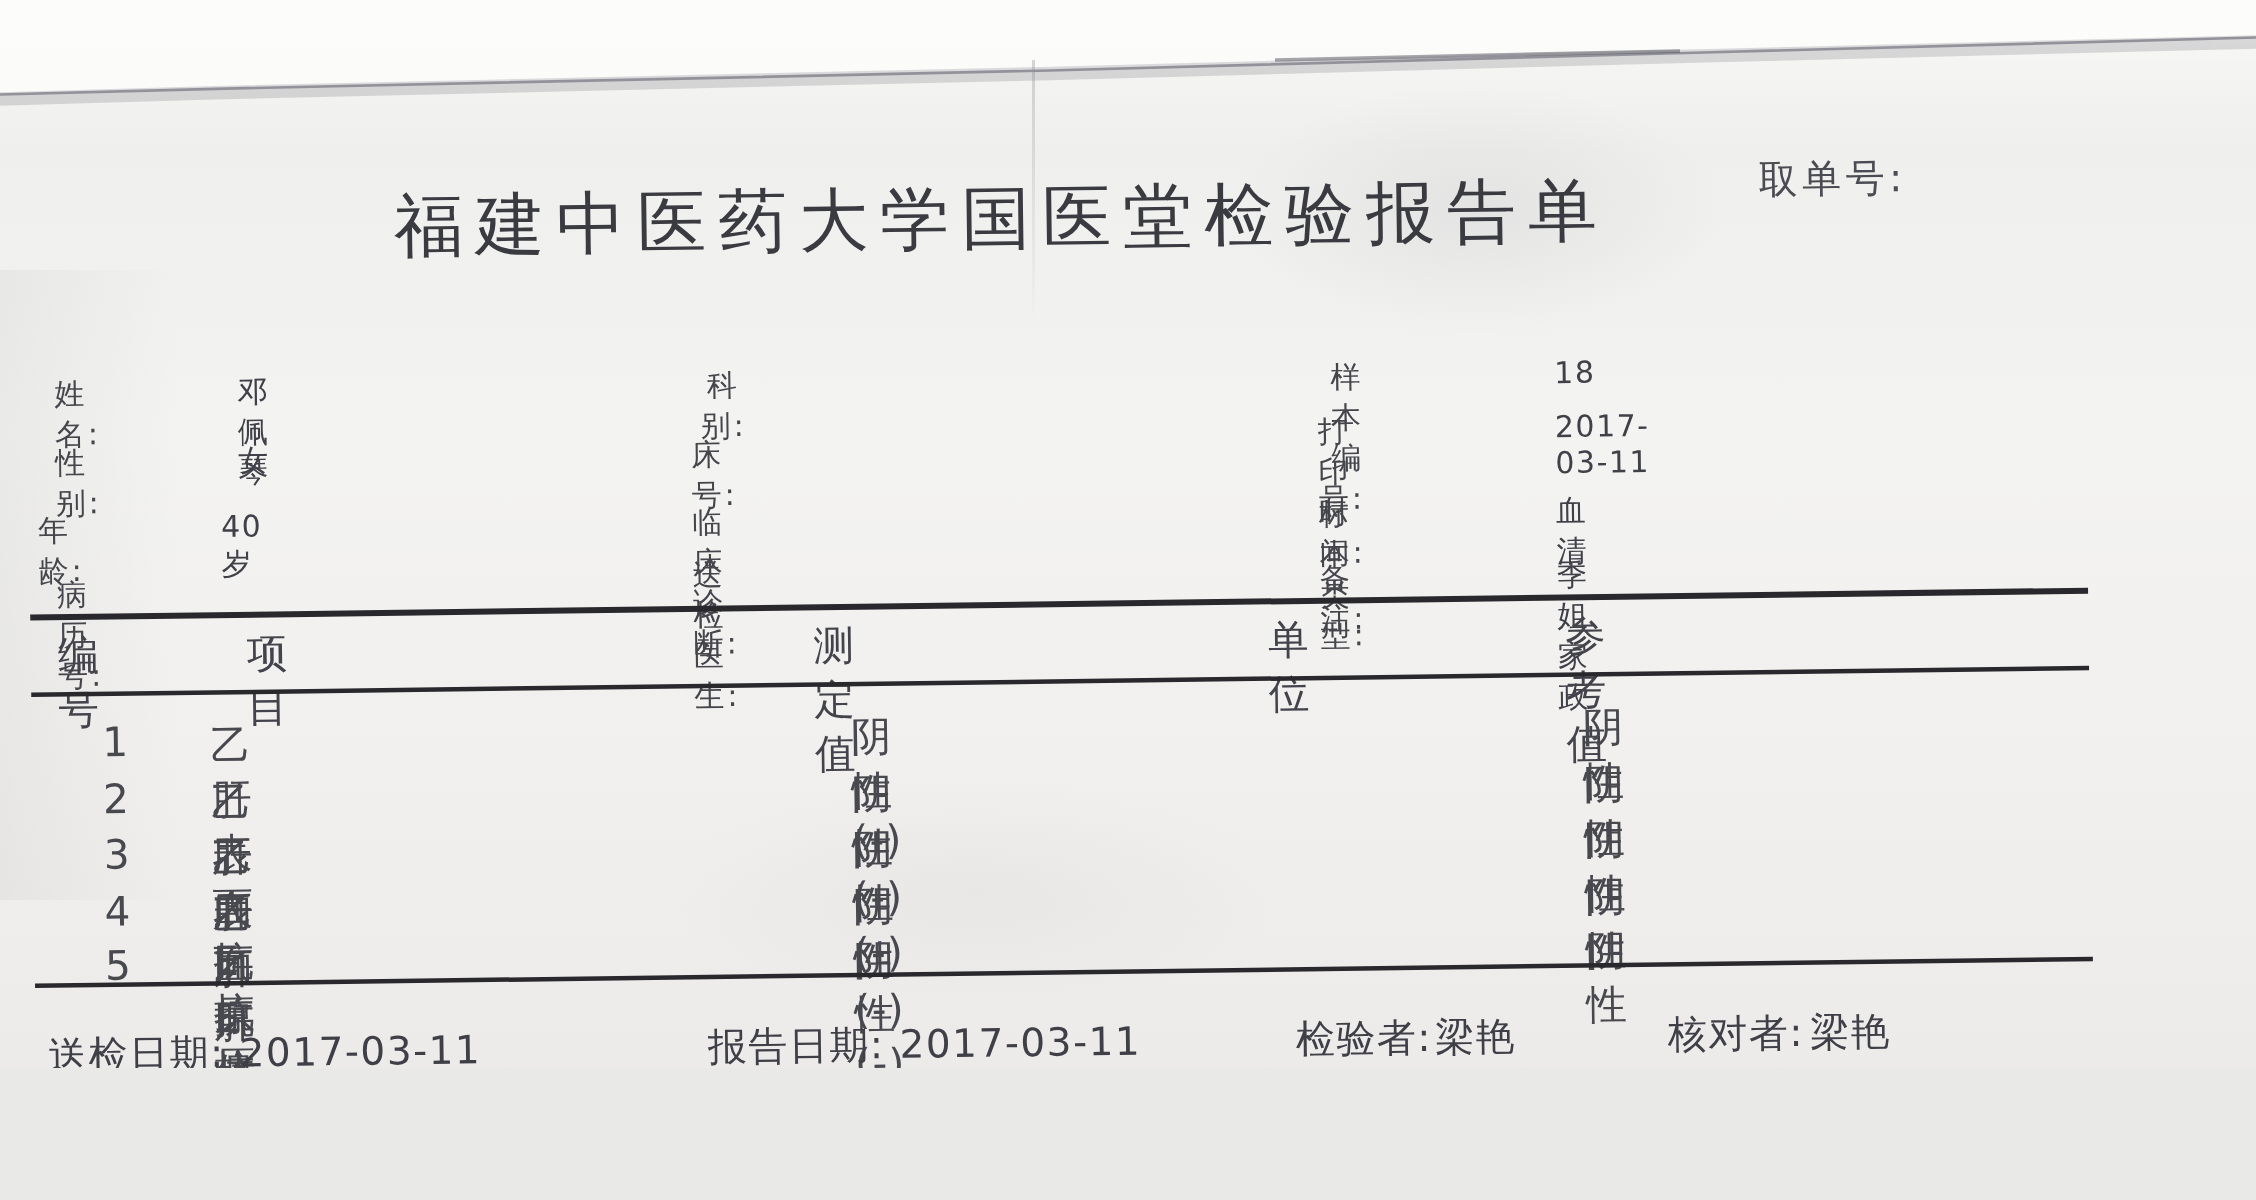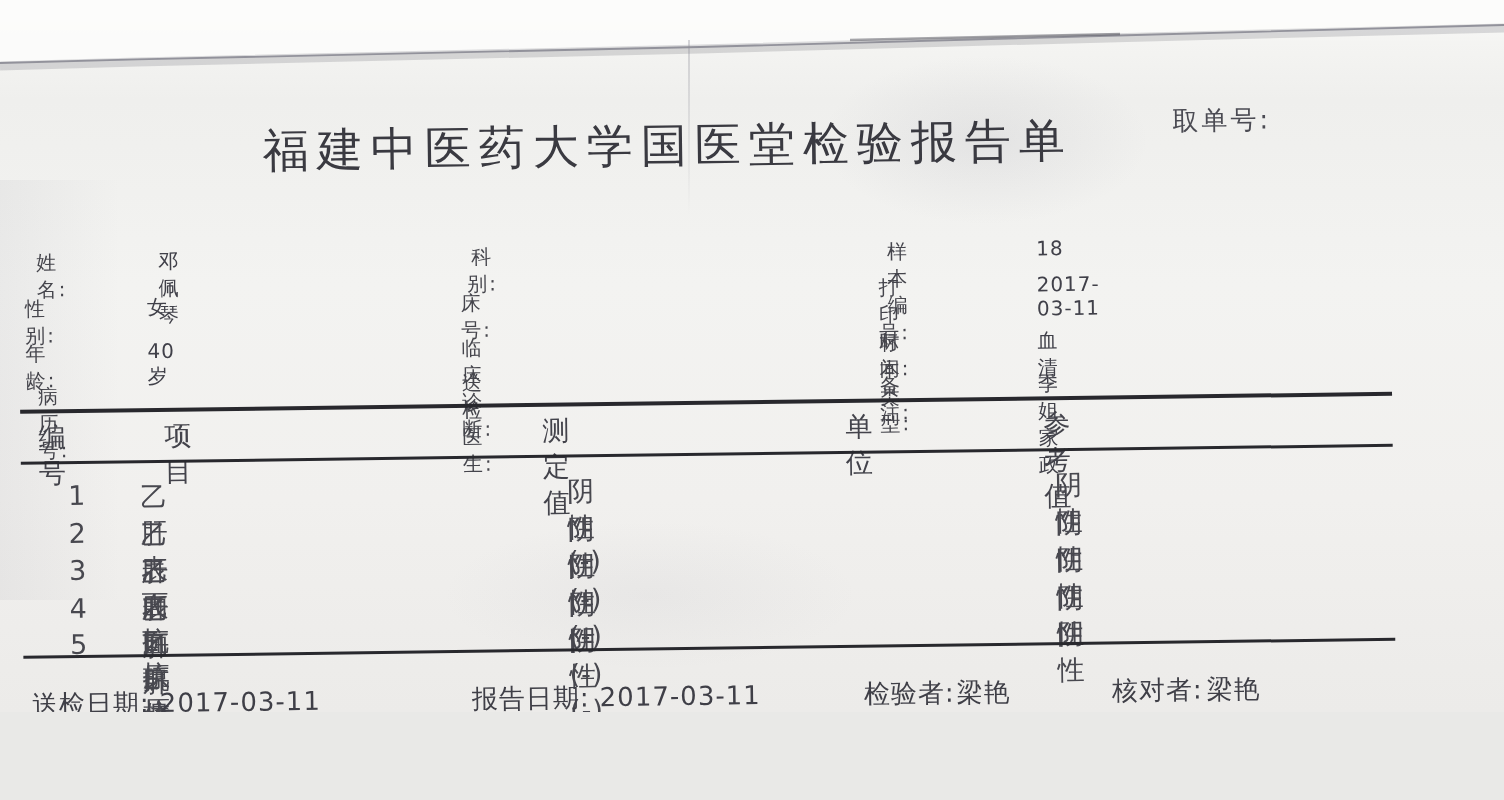--- a/index.html
+++ b/index.html
@@ -96,21 +96,21 @@
 
   <div class="sheet">
 
     <div class="abs doc-title">福建中医药大学国医堂检验报告单</div>
     <div class="abs pickup">取单号:</div>
 
     <div class="field col-l" style="left:38px;top:250px;">
       <span class="lab">姓　名:</span>
       <span class="val">邓佩琴</span>
     </div>
-    <div class="field col-l" style="left:26px;top:296px;">
+    <div class="field col-l" style="left:38px;top:296px;">
       <span class="lab">性　别:</span>
       <span class="val">女</span>
     </div>
     <div class="field col-l" style="left:26px;top:341px;">
       <span class="lab">年　龄:</span>
       <span class="val">40岁</span>
     </div>
     <div class="field col-l" style="left:38px;top:384px;">
       <span class="lab">病历号:</span>
       <span class="val"></span>

